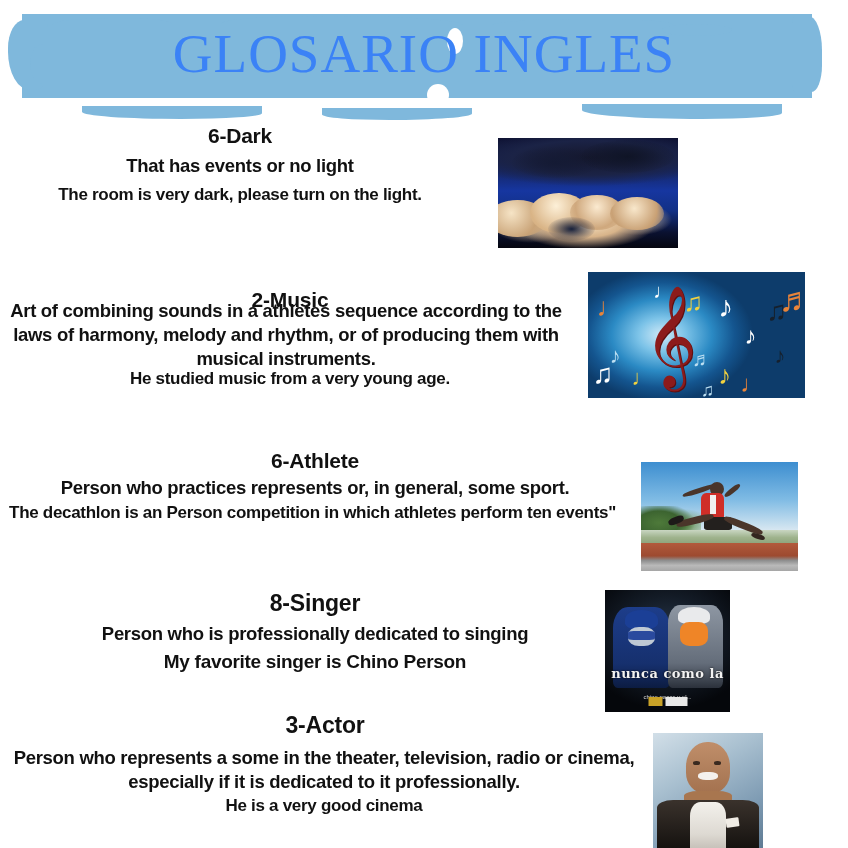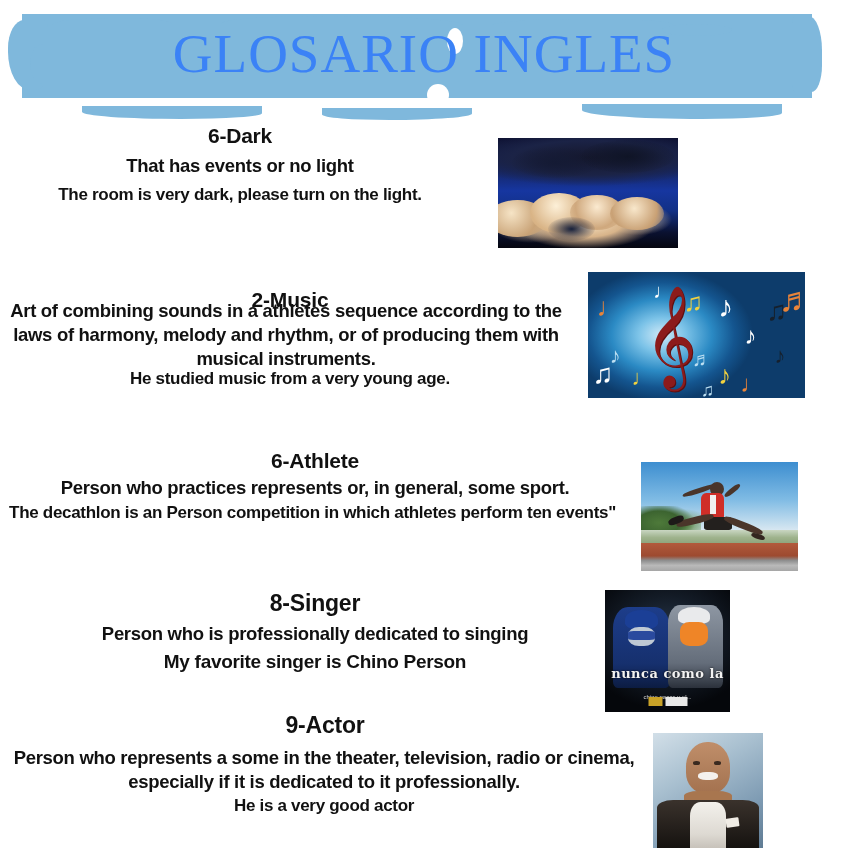--- a/index.html
+++ b/index.html
@@ -266,23 +266,23 @@
       <span class="alb-title" style="top:62%;font-size:13px;letter-spacing:0.5px;">nunca como la</span>
       <span class="alb-sub" style="top:85%;font-size:6px;">chino pacas y el...</span>
       <span class="alb-badge">
           <i></i>
           <b></b>
         </span>
     </div>
   </div>
 
   <div class="entry">
-    <div class="entry-text term" style="left:110px;top:712px;width:430px;font-size:23px;">9-Actor</div>
+    <div class="entry-text term" style="left:110px;top:712px;width:430px;font-size:23px;">3-Actor</div>
     <div class="entry-text definition" style="left:0px;top:746px;width:648px;">Person who represents a some in the theater, television, radio or cinema, especially if it is dedicated to it professionally.</div>
-    <div class="entry-text example" style="left:0px;top:794px;width:648px;">He is a very good actor</div>
+    <div class="entry-text example" style="left:0px;top:794px;width:648px;">He is a very good cinema</div>
 
     <div class="photo ph-actor" style="left:653px;top:733px;width:110px;height:115px;">
       <span class="act-el" style="left:0;top:0;width:100%;height:100%;background:linear-gradient(150deg,#d2dfe8 0%, #a9c0d0 35%, #7e9bb3 72%, #5f7b93 100%);"></span>
       <span class="act-el" style="left:30%;top:8%;width:40%;height:44%;background:linear-gradient(180deg,#c08e6a 0%, #b07f5c 55%, #a4724f 100%);border-radius:48% 48% 40% 40%;"></span>
       <span class="act-el" style="left:41%;top:34%;width:18%;height:7%;background:#f4f1ee;border-radius:40%;"></span>
       <span class="act-el" style="left:36%;top:24%;width:7%;height:4%;background:#3a2a20;border-radius:40%;"></span>
       <span class="act-el" style="left:55%;top:24%;width:7%;height:4%;background:#3a2a20;border-radius:40%;"></span>
       <span class="act-el" style="left:28%;top:50%;width:44%;height:14%;background:#a8764f;border-radius:30%;"></span>
       <span class="act-el" style="left:4%;top:58%;width:92%;height:42%;background:linear-gradient(180deg,#3a322c 0%, #241f1b 60%, #15120f 100%);border-radius:16% 16% 0 0;"></span>
       <span class="act-el" style="left:34%;top:60%;width:32%;height:40%;background:linear-gradient(180deg,#f3f1ec 0%, #ddd9d2 70%, #c7c2ba 100%);border-radius:30% 30% 0 0;"></span>

